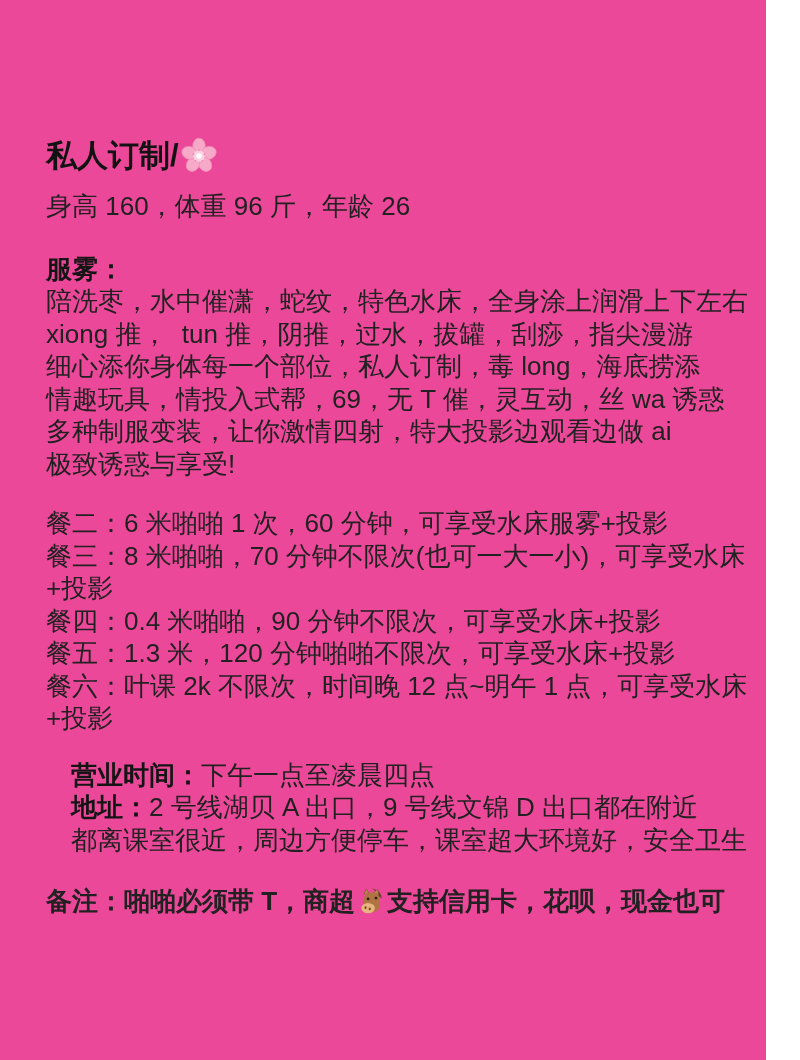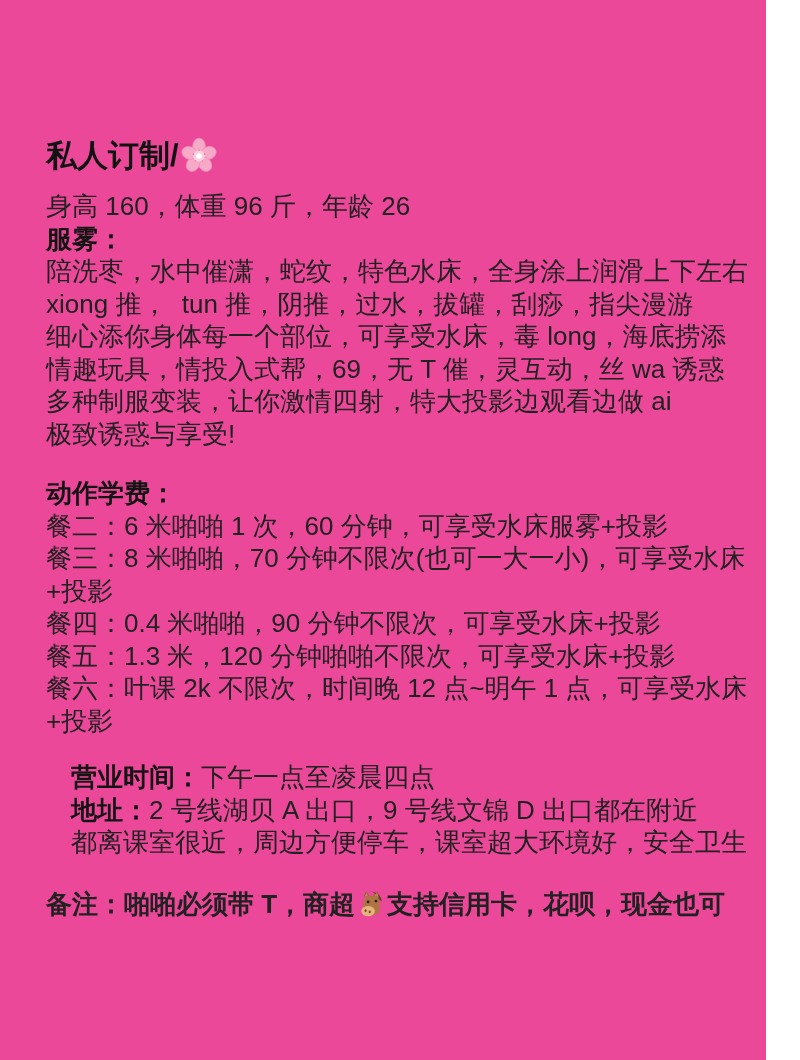--- a/index.html
+++ b/index.html
@@ -40,21 +40,21 @@
     margin: 0;
     font-size: 26px;
     line-height: 32.5px;
     white-space: pre-wrap;
     color: #212121;
   }
   .label {
     font-weight: 700;
     color: #141414;
   }
-  .block-services { }
+  .block-services { margin-top: 30px; }
   .block-pricing  { margin-top: 27px; }
   .block-business { margin-top: 24px; margin-left: 25px; }
   .block-note     { margin-top: 29px; font-weight: bold; }
   .horse-icon {
     width: 30px;
     height: 30px;
     display: inline-block;
     vertical-align: -6px;
     margin: 0 1px;
   }
@@ -83,28 +83,27 @@
       </g>
     </svg>
   </h1>
 
   <p class="line">身高 160，体重 96 斤，年龄 26</p>
 
   <div class="block-services">
     <p class="line label">服雾：</p>
     <p class="line">陪洗枣，水中催潇，蛇纹，特色水床，全身涂上润滑上下左右</p>
     <p class="line">xiong 推，  tun 推，阴推，过水，拔罐，刮痧，指尖漫游</p>
-    <p class="line">细心添你身体每一个部位，可享受水床，毒 long，海底捞添</p>
+    <p class="line">细心添你身体每一个部位，私人订制，毒 long，海底捞添</p>
     <p class="line">情趣玩具，情投入式帮，69，无 T 催，灵互动，丝 wa 诱惑</p>
     <p class="line">多种制服变装，让你激情四射，特大投影边观看边做 ai</p>
     <p class="line">极致诱惑与享受!</p>
   </div>
 
   <div class="block-pricing">
-    <p class="line label">动作学费：</p>
     <p class="line">餐二：6 米啪啪 1 次，60 分钟，可享受水床服雾+投影</p>
     <p class="line">餐三：8 米啪啪，70 分钟不限次(也可一大一小)，可享受水床+投影</p>
     <p class="line">餐四：0.4 米啪啪，90 分钟不限次，可享受水床+投影</p>
     <p class="line">餐五：1.3 米，120 分钟啪啪不限次，可享受水床+投影</p>
     <p class="line">餐六：叶课 2k 不限次，时间晚 12 点~明午 1 点，可享受水床+投影</p>
   </div>
 
   <div class="block-business">
     <p class="line"><span class="label">营业时间：</span><span>下午一点至凌晨四点</span></p>
     <p class="line"><span class="label">地址：</span><span>2 号线湖贝 A 出口，9 号线文锦 D 出口都在附近</span></p>

